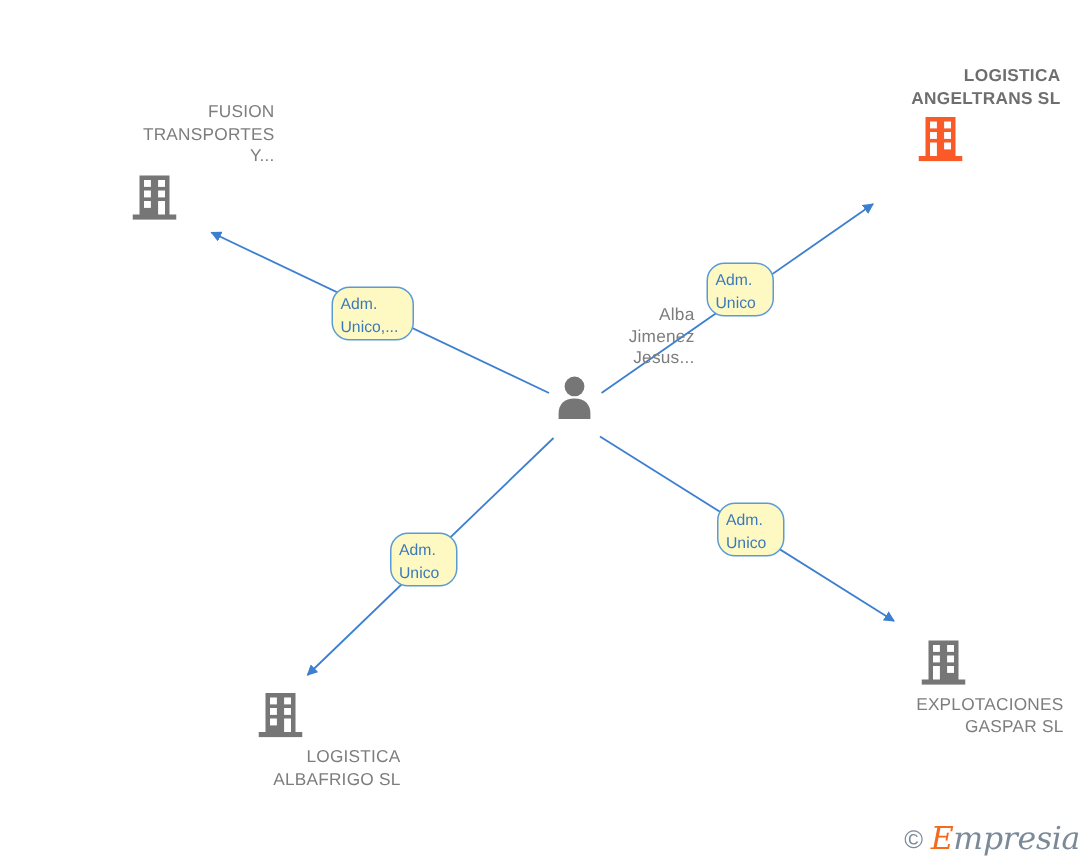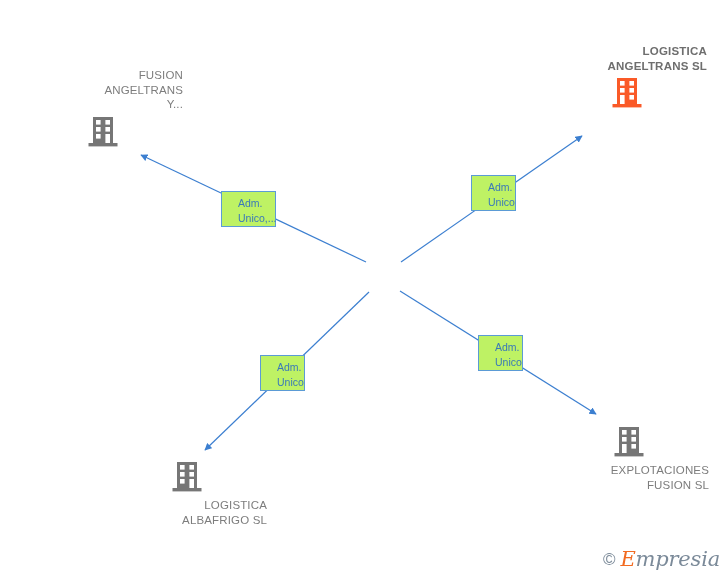--- a/index.html
+++ b/index.html
@@ -51,26 +51,26 @@
     margin: 0 auto;
   }
   .node.label-above .node-icon { margin-top: 3px; }
   .node.label-below .node-label { margin-top: 4px; }
 
   
   .rel {
     position: absolute;
     box-sizing: border-box;
     border: 1px solid #5b9bd5;
-    border-radius: 0;
-    background: #bef264;
+    border-radius: 12px;
+    background: #fef9c3;
     color: #3a79b8;
     font-size: 10.5px;
     line-height: 15px;
-    padding: 4px 7px 4px 16px;
+    padding: 4px 7px 4px 5px;
     white-space: pre-line;
     z-index: 5;
   }
   .rel.lft { text-align: left; }
 
   
   #watermark {
     position: absolute;
     right: 8px;
     bottom: 5px;
@@ -108,24 +108,33 @@
 
     <line x1="366" y1="262" x2="141" y2="155" stroke="#3c7fd0" stroke-width="1.2" marker-end="url(#ah)"></line>
 
     <line x1="401" y1="262" x2="582" y2="136" stroke="#3c7fd0" stroke-width="1.2" marker-end="url(#ah)"></line>
 
     <line x1="369" y1="292" x2="205" y2="450" stroke="#3c7fd0" stroke-width="1.2" marker-end="url(#ah)"></line>
 
     <line x1="400" y1="291" x2="596" y2="414" stroke="#3c7fd0" stroke-width="1.2" marker-end="url(#ah)"></line>
   </svg>
 
+  <div class="node label-above" style="left:383px; top:203px;">
+    <div class="node-label">Alba
+Jimenez
+Jesus...</div>
+    <svg class="node-icon" width="26" height="30" viewBox="0 0 26 30">
+      <circle cx="13" cy="7.6" r="6.6" fill="#767676"></circle>
+      <path d="M13 15.6 C6.2 15.6 2.4 19.6 2.4 25.4 L2.4 29.4 L23.6 29.4 L23.6 25.4 C23.6 19.6 19.8 15.6 13 15.6 Z" fill="#767676"></path>
+    </svg>
+  </div>
 
   <div class="node label-above" style="left:103px; top:68px;">
     <div class="node-label">FUSION
-ANGELTRANS
+TRANSPORTES
 Y...</div>
     <svg class="node-icon" width="34" height="34" viewBox="0 0 34 34">
       <rect x="7" y="2" width="20" height="28" fill="#767676"></rect>
       <rect x="2.5" y="28" width="29" height="3.4" fill="#767676"></rect>
       <rect x="10" y="5" width="4.6" height="4.6" fill="#ffffff"></rect>
       <rect x="19.4" y="5" width="4.6" height="4.6" fill="#ffffff"></rect>
       <rect x="10" y="12" width="4.6" height="4.6" fill="#ffffff"></rect>
       <rect x="19.4" y="12" width="4.6" height="4.6" fill="#ffffff"></rect>
       <rect x="10" y="19" width="4.6" height="4.6" fill="#ffffff"></rect>
       <rect x="19.4" y="19" width="4.6" height="9" fill="#ffffff"></rect>
@@ -167,21 +176,21 @@
       <rect x="7" y="2" width="20" height="28" fill="#767676"></rect>
       <rect x="2.5" y="28" width="29" height="3.4" fill="#767676"></rect>
       <rect x="10" y="5" width="4.6" height="4.6" fill="#ffffff"></rect>
       <rect x="19.4" y="5" width="4.6" height="4.6" fill="#ffffff"></rect>
       <rect x="10" y="12" width="4.6" height="4.6" fill="#ffffff"></rect>
       <rect x="19.4" y="12" width="4.6" height="4.6" fill="#ffffff"></rect>
       <rect x="10" y="19" width="4.6" height="9" fill="#ffffff"></rect>
       <rect x="19.4" y="19" width="4.6" height="4.6" fill="#ffffff"></rect>
     </svg>
     <div class="node-label">EXPLOTACIONES
-FUSION SL</div>
+GASPAR SL</div>
   </div>
 
   <div class="rel lft" style="left:221px; top:191px; width:55px; height:36px;">Adm.
 Unico,...</div>
 
   <div class="rel lft" style="left:471px; top:175px; width:45px; height:36px;">Adm.
 Unico</div>
 
   <div class="rel lft" style="left:260px; top:355px; width:45px; height:36px;">Adm.
 Unico</div>

